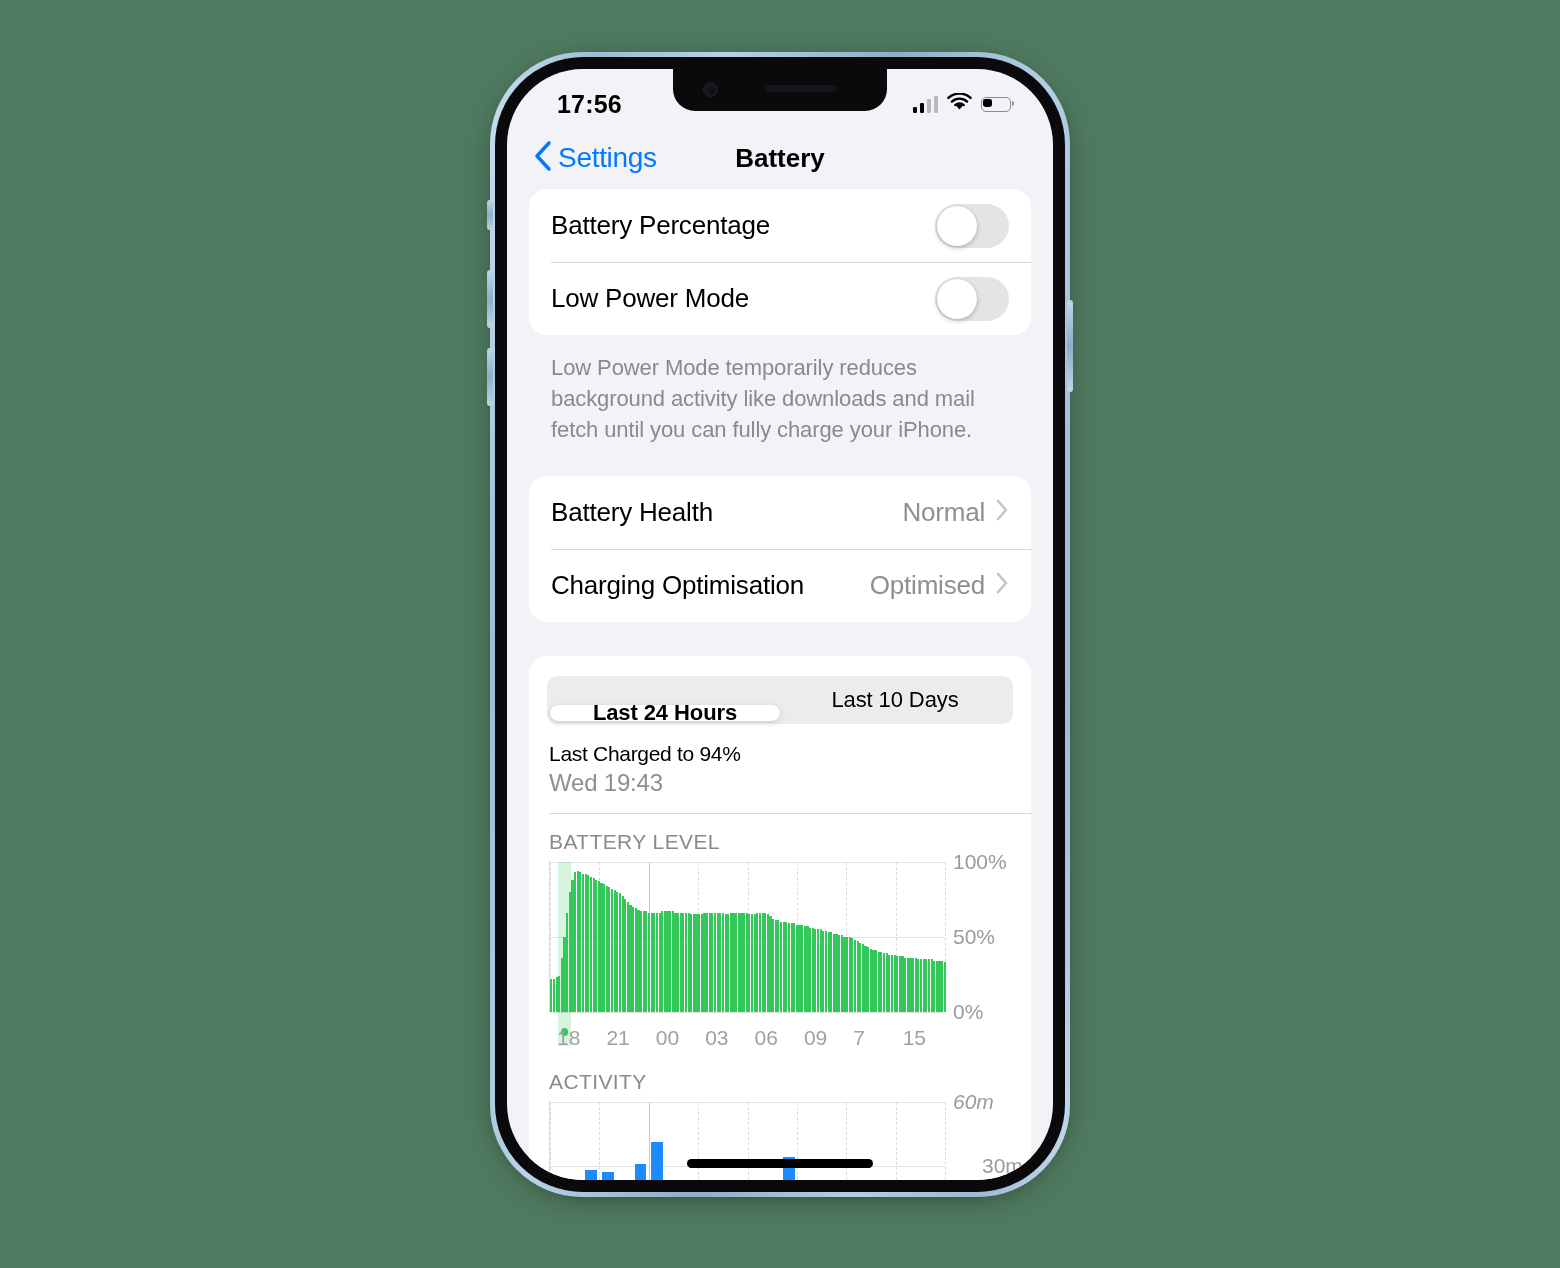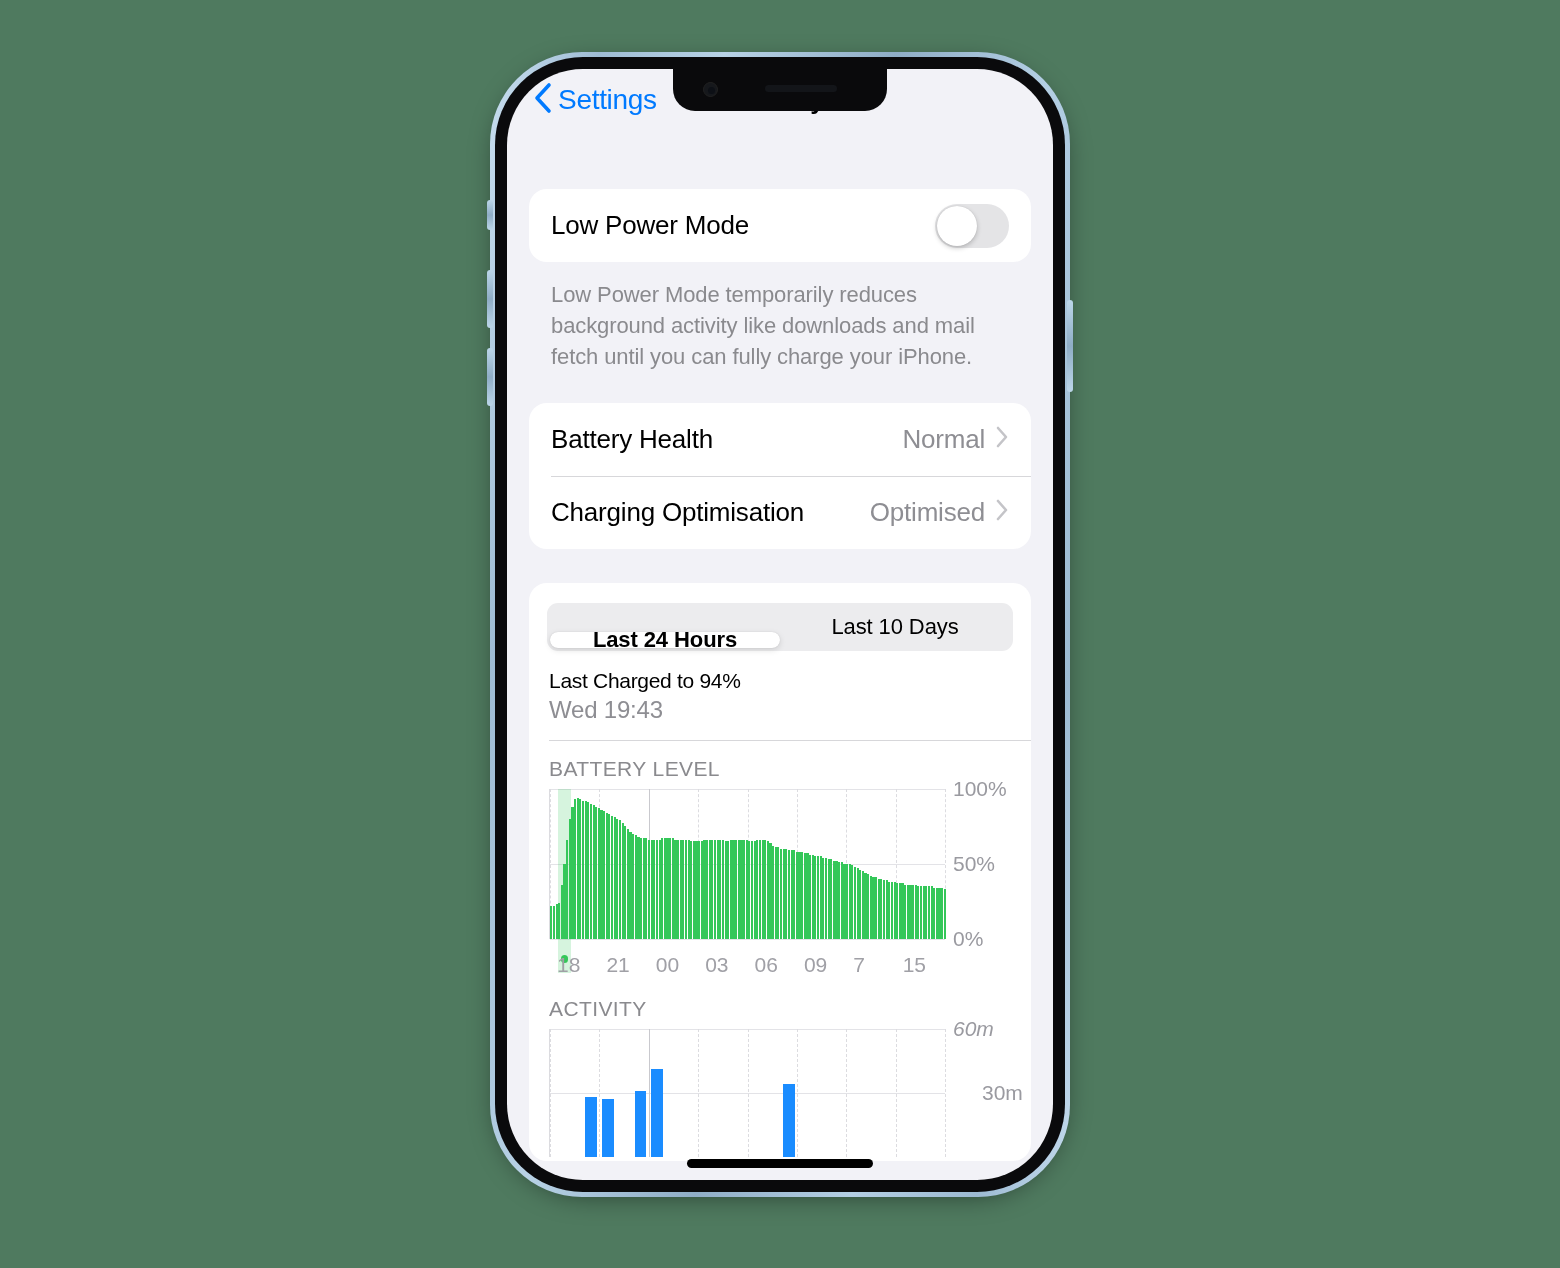--- a/index.html
+++ b/index.html
@@ -392,36 +392,66 @@
     <div class="side-btn" id="btn-power"></div>
 
     <div id="phone-bezel">
       <div id="screen">
 
         <div id="notch">
           <div id="notch-cam"></div>
           <div id="notch-speaker"></div>
         </div>
 
+        <div id="status-bar">
+          <div id="status-time">17:56</div>
+          <div id="status-icons">
+            <span class="cell-bars">
+              <i></i>
+                <i></i>
+                <i></i>
+                <i></i>
+            </span>
+            <span>
+              <svg width="25" height="19" viewBox="0 0 25 19">
+                <path d="M12.5 16.6 L8.9 12.6 a5.4 5.4 0 0 1 7.2 0 Z" fill="#000"></path>
+                <path d="M4.9 8.6 a11.2 11.2 0 0 1 15.2 0" stroke="#000" stroke-width="2.4" fill="none" stroke-linecap="round"></path>
+                <path d="M1.4 4.9 a16.4 16.4 0 0 1 22.2 0" stroke="#000" stroke-width="2.4" fill="none" stroke-linecap="round"></path>
+                <path d="M8.2 12.1 a6.5 6.5 0 0 1 8.6 0" stroke="#000" stroke-width="2.3" fill="none" stroke-linecap="round"></path>
+              </svg>
+            </span>
+            <span class="bat-icon">
+              <span class="shell"></span>
+              <span class="fill"></span>
+              <span class="nub"></span>
+            </span>
+          </div>
+        </div>
 
         <div id="nav-bar">
           <div id="back-button">
             <span id="back-chevron">
               <svg width="19" height="32" viewBox="0 0 19 32">
                 <path d="M16 3 L4 16 L16 29" stroke="#007aff" stroke-width="3.6" fill="none" stroke-linecap="round" stroke-linejoin="round"></path>
               </svg>
             </span>
             <span id="back-label">Settings</span>
           </div>
           <div id="page-title">Battery</div>
         </div>
 
         <div id="content">
 
           <div class="card">
+            <div class="row">
+              <span class="row-label">Battery Percentage</span>
+              <span class="toggle">
+                <span class="knob"></span>
+              </span>
+            </div>
             <div class="row">
               <span class="row-label">Low Power Mode</span>
               <span class="toggle">
                 <span class="knob"></span>
               </span>
             </div>
           </div>
 
           <div class="footnote">Low Power Mode temporarily reduces background activity like downloads and mail fetch until you can fully charge your iPhone.</div>
 

